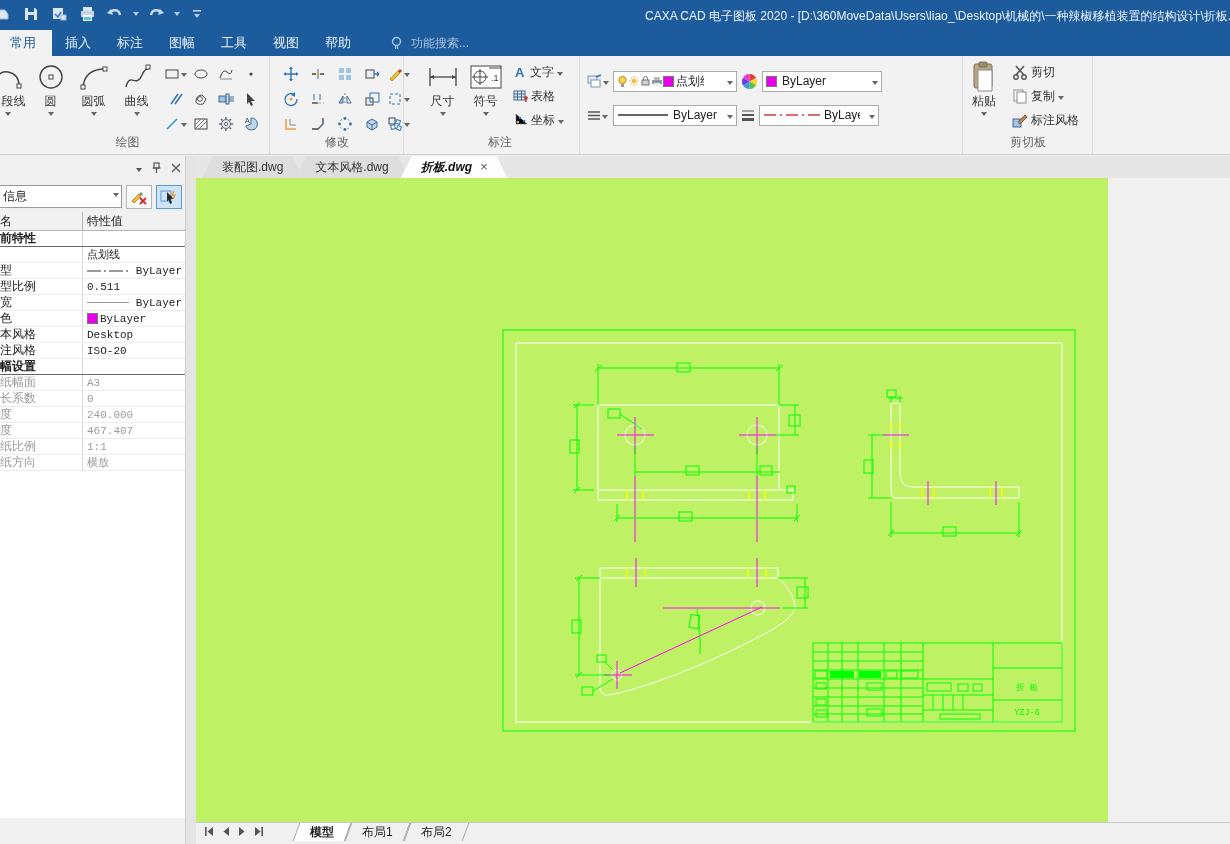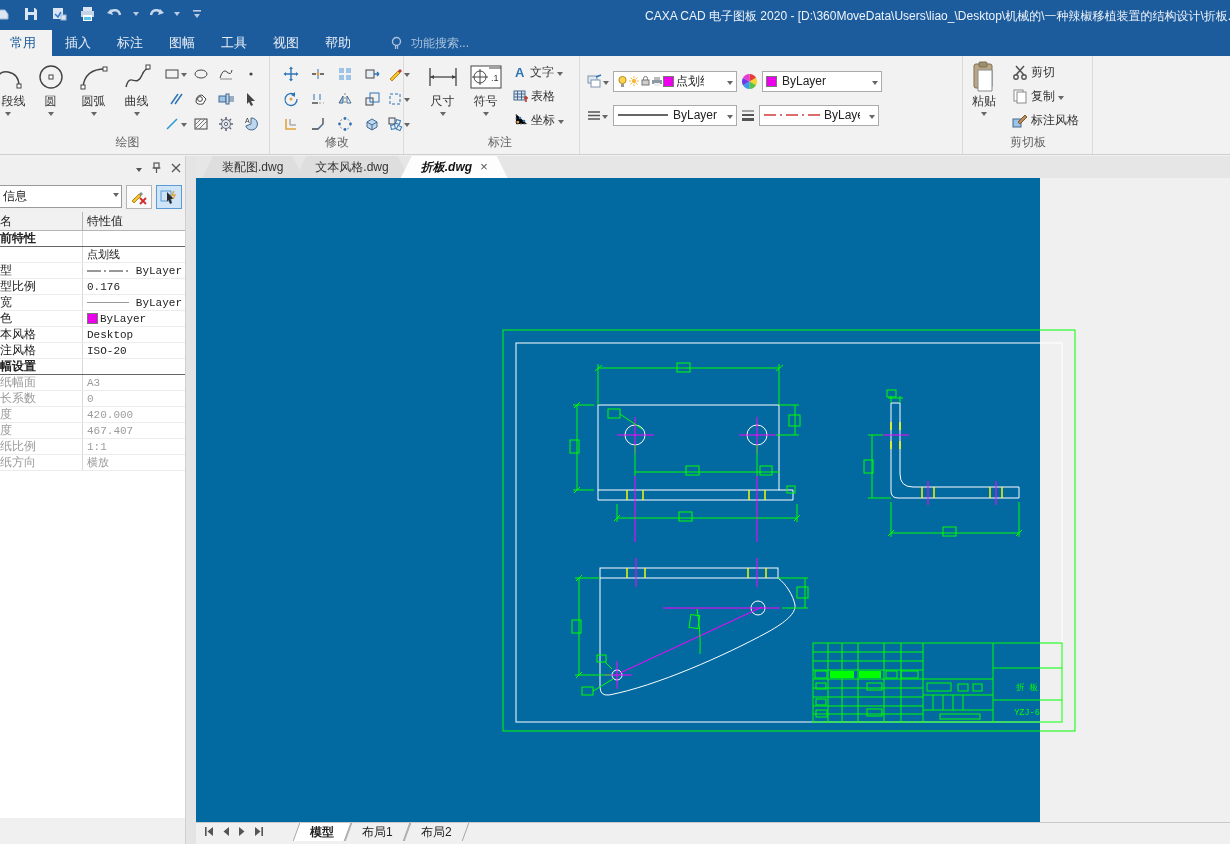--- a/index.html
+++ b/index.html
@@ -90,21 +90,21 @@
   .splitter { position:absolute; left:185px; top:156px; width:11px; height:688px; background:#e4e4e4;
     border-left:1px solid #d0d0d0; }
 
   .workarea { position:absolute; left:196px; top:156px; width:1034px; height:688px; }
   .doctabs { height:22px; background:#e6e6e6; display:flex; align-items:flex-end; padding-left:6px; }
   .dtab { height:22px; line-height:22px; padding:0 20px; font-size:12px; color:#333;
     clip-path:polygon(11px 0, calc(100% - 11px) 0, 100% 100%, 0 100%); background:#dedede;
     margin-right:-8px; display:flex; align-items:center; gap:8px; }
   .dtab.active { background:#fdfdfd; font-weight:bold; color:#111; z-index:2;font-style:italic; }
   .dtab .tclose { font-weight:normal; color:#555; font-size:13px; line-height:20px; }
-  .canvas { position:relative; width:844px; height:644px; background:#0369a1; }
+  .canvas { position:relative; width:912px; height:644px; background:#bef264; }
   .layoutbar { height:18px; background:#f0f0f0; border-top:1px solid #c9c9c9; display:flex;
     align-items:center; font-size:12px; color:#222; }
   .navbtns { display:flex; gap:8px; padding:0 10px 0 8px; align-items:center; }
   .ltabs { display:flex; margin-left:22px; height:18px; }
   .ltab { height:18px; padding:0 13px; transform:skewX(-20deg); border-left:1px solid #a5a5a5;
     border-right:1px solid #a5a5a5; display:flex; align-items:center; background:transparent; }
   .ltab > span { transform:skewX(20deg); display:block; line-height:18px; }
   .ltab.active { background:#ffffff; font-weight:bold; }
   .bstrip { height:4px; background:#f0f0f0; }
 
@@ -664,21 +664,21 @@
             <span class="tl">线型</span>
           <span class="tv between">
               <svg width="42" height="4" viewBox="0 0 42 4">
                 <path d="M0 2 H42" stroke="#333" stroke-dasharray="14 3 2 3"></path>
               </svg>
               <span>ByLayer</span>
             </span>
           </div>
         <div class="trw">
             <span class="tl">线型比例</span>
-            <span class="tv">0.176</span>
+            <span class="tv">0.511</span>
           </div>
         <div class="trw">
             <span class="tl">线宽</span>
           <span class="tv between">
               <svg width="42" height="3" viewBox="0 0 42 3">
                 <path d="M0 1.5 H42" stroke="#9a9a9a"></path>
               </svg>
               <span>ByLayer</span>
             </span>
           </div>
@@ -704,21 +704,21 @@
         <div class="trw dim">
             <span class="tl">图纸幅面</span>
             <span class="tv">A3</span>
           </div>
         <div class="trw dim">
             <span class="tl">加长系数</span>
             <span class="tv">0</span>
           </div>
         <div class="trw dim">
             <span class="tl">宽度</span>
-            <span class="tv">420.000</span>
+            <span class="tv">240.000</span>
           </div>
         <div class="trw dim">
             <span class="tl">高度</span>
             <span class="tv">467.407</span>
           </div>
         <div class="trw dim">
             <span class="tl">图纸比例</span>
             <span class="tv">1:1</span>
           </div>
         <div class="trw dim">

